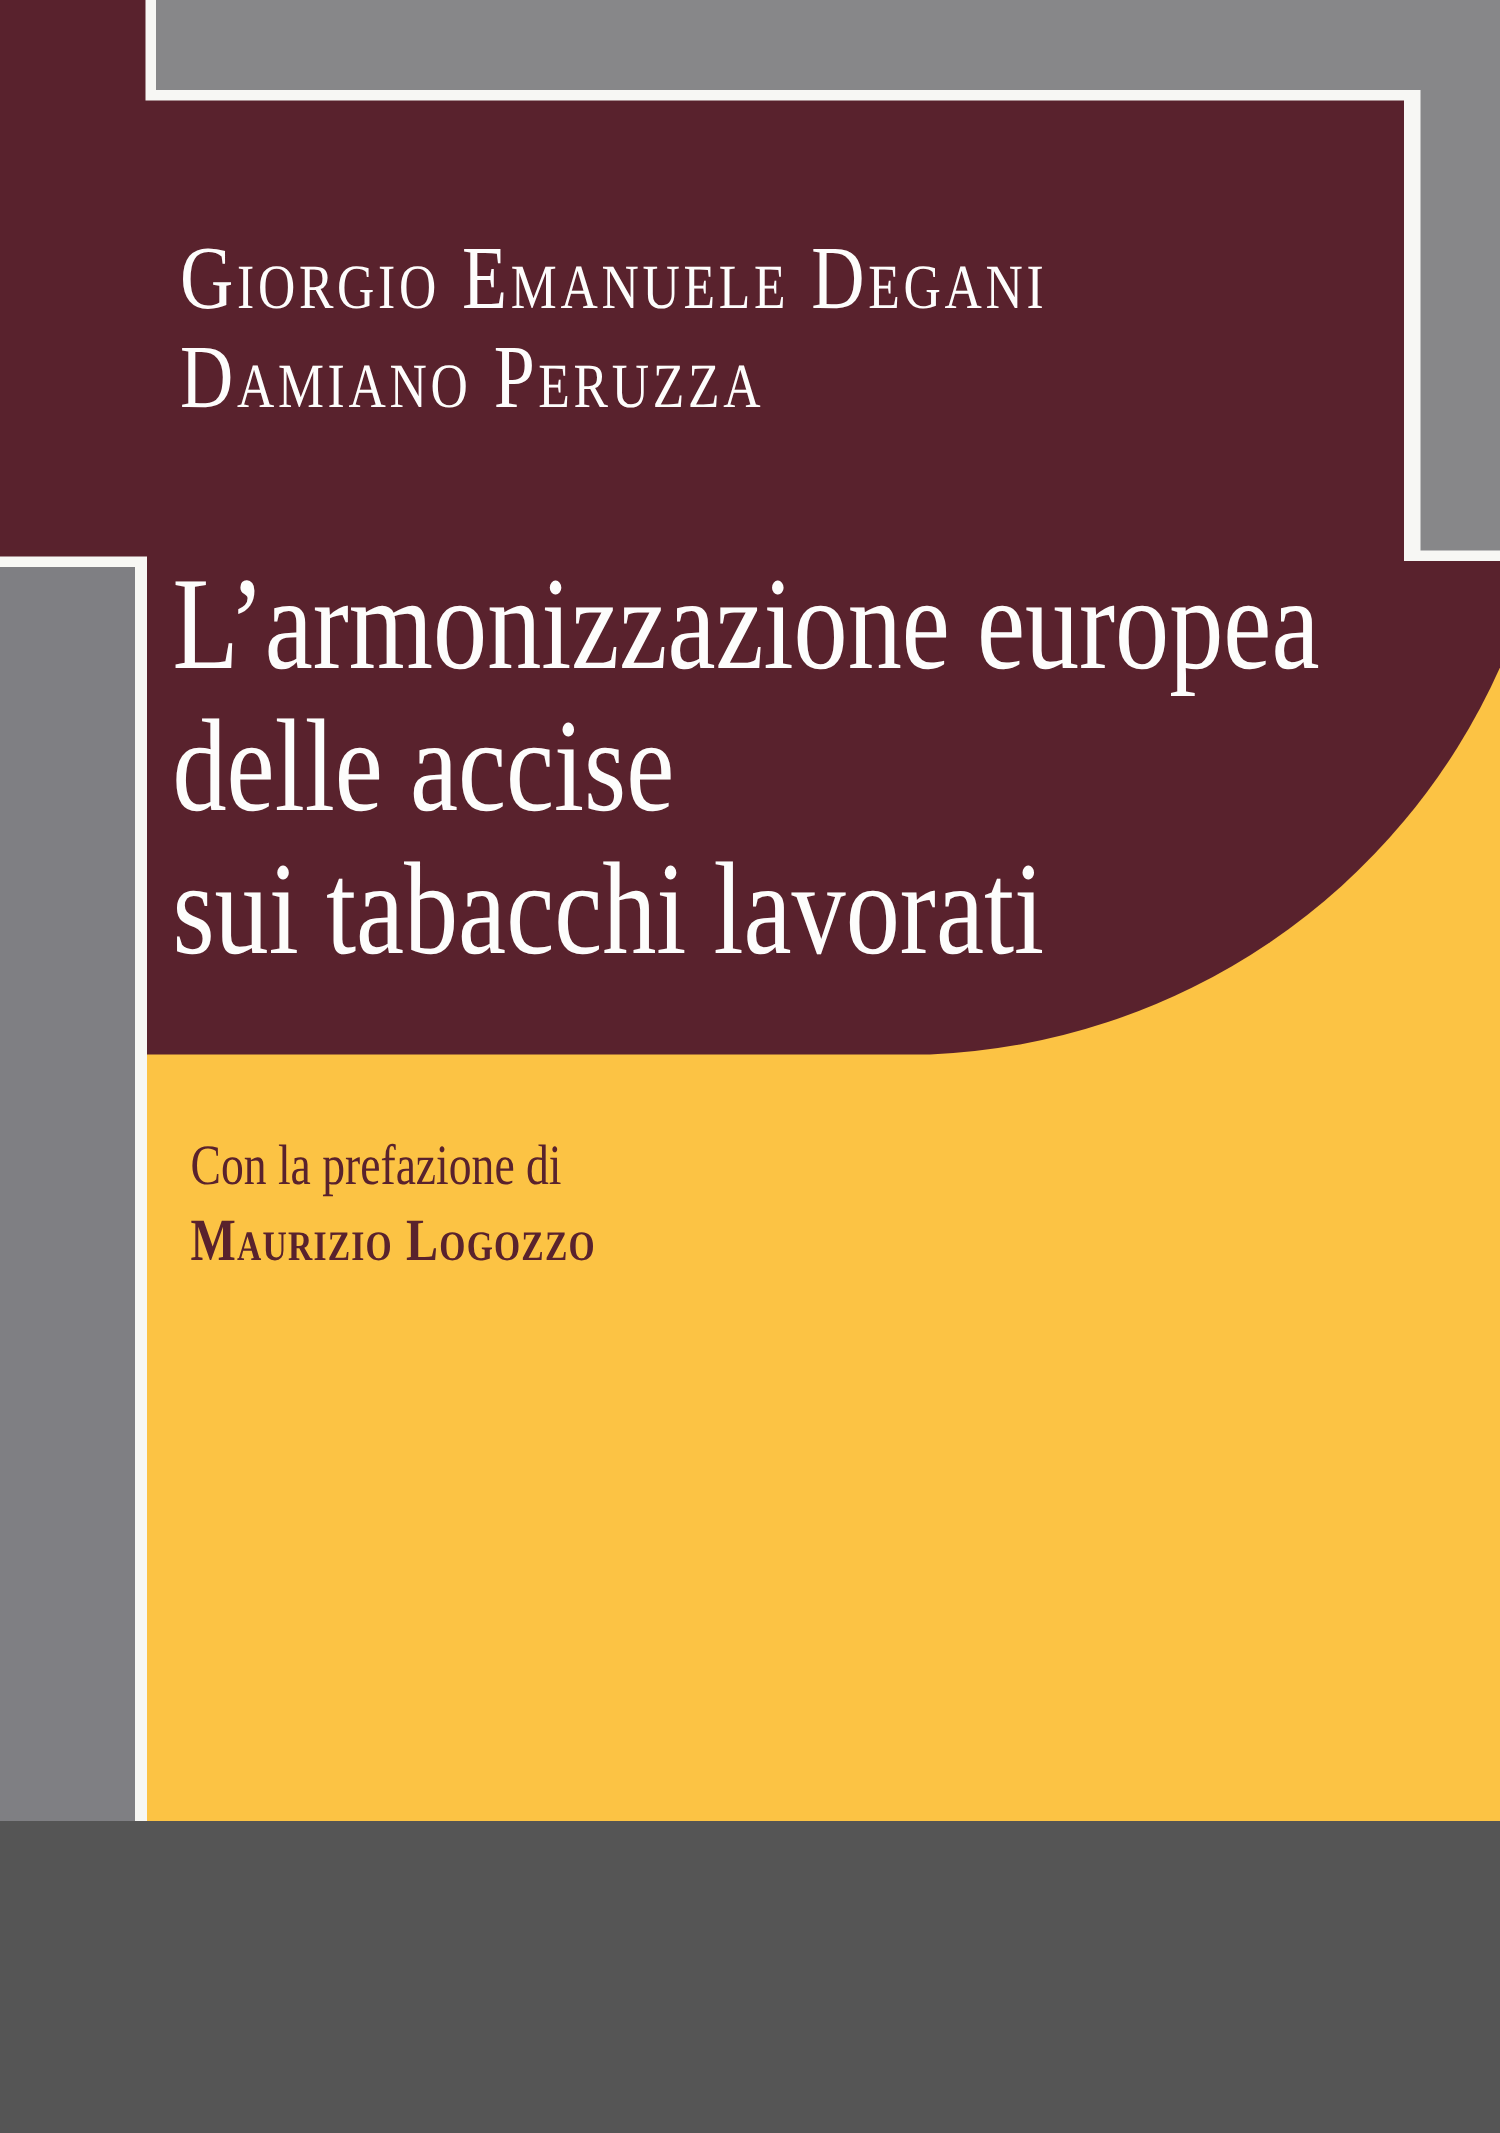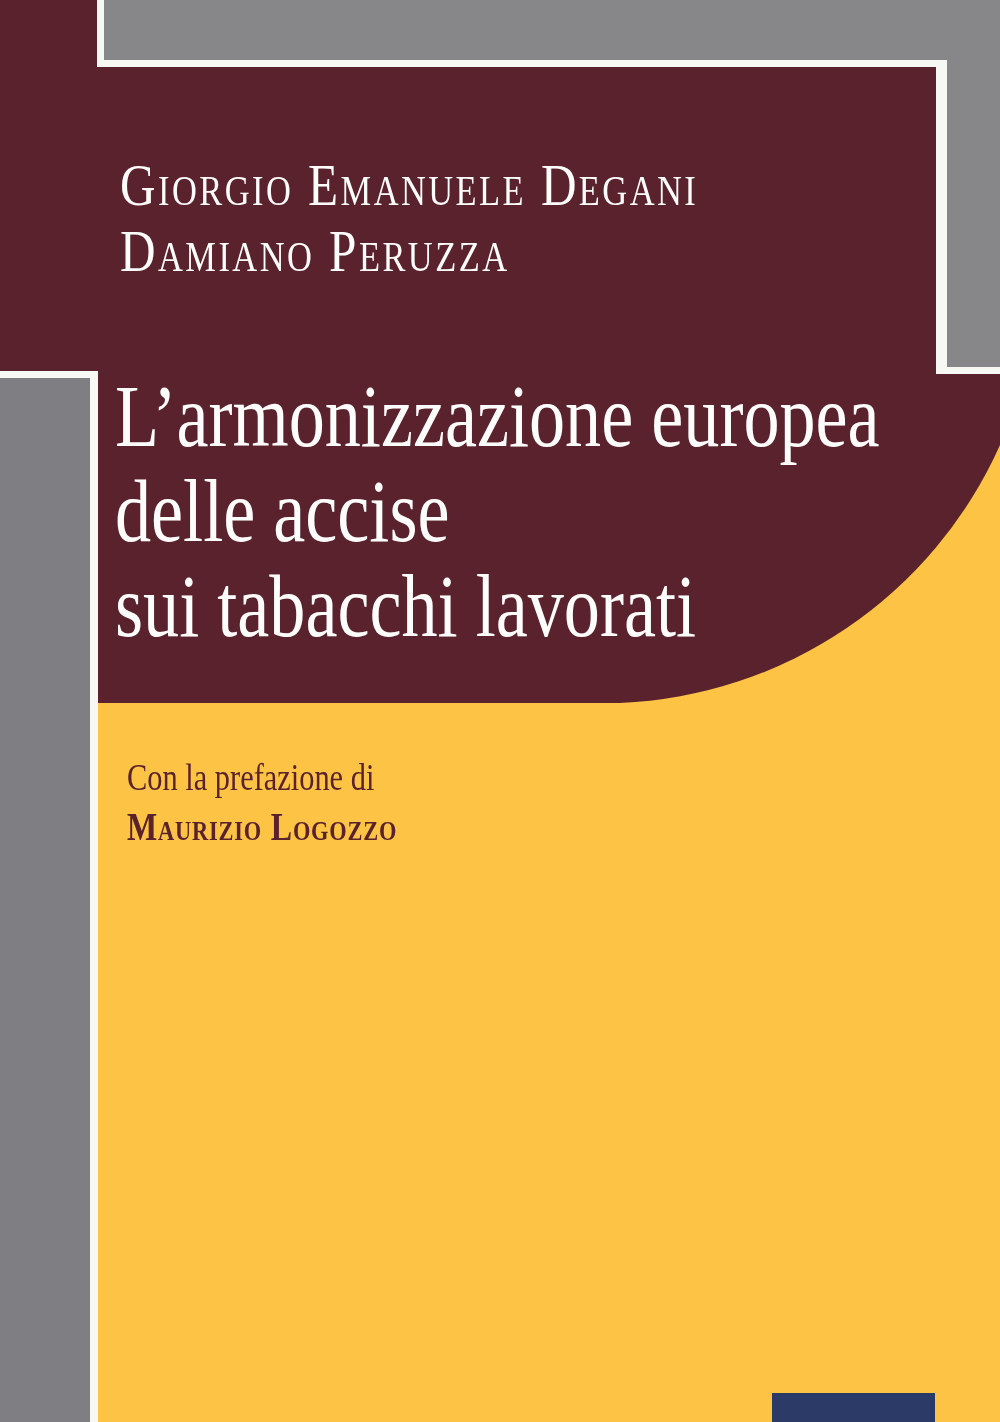--- a/index.html
+++ b/index.html
@@ -3,21 +3,21 @@
 <meta charset="utf-8">
 <style>
   html, body {
     margin: 0;
     padding: 0;
     background: #555;
   }
   .cover {
     position: relative;
     width: 1000px;
-    height: 1422px;
+    height: 1214px;
     overflow: hidden;
     background: #d946ef;
     font-family: "Liberation Serif", "DejaVu Serif", serif;
   }
   .bg-svg {
     position: absolute;
     inset: 0;
     display: block;
   }
   .txt {

